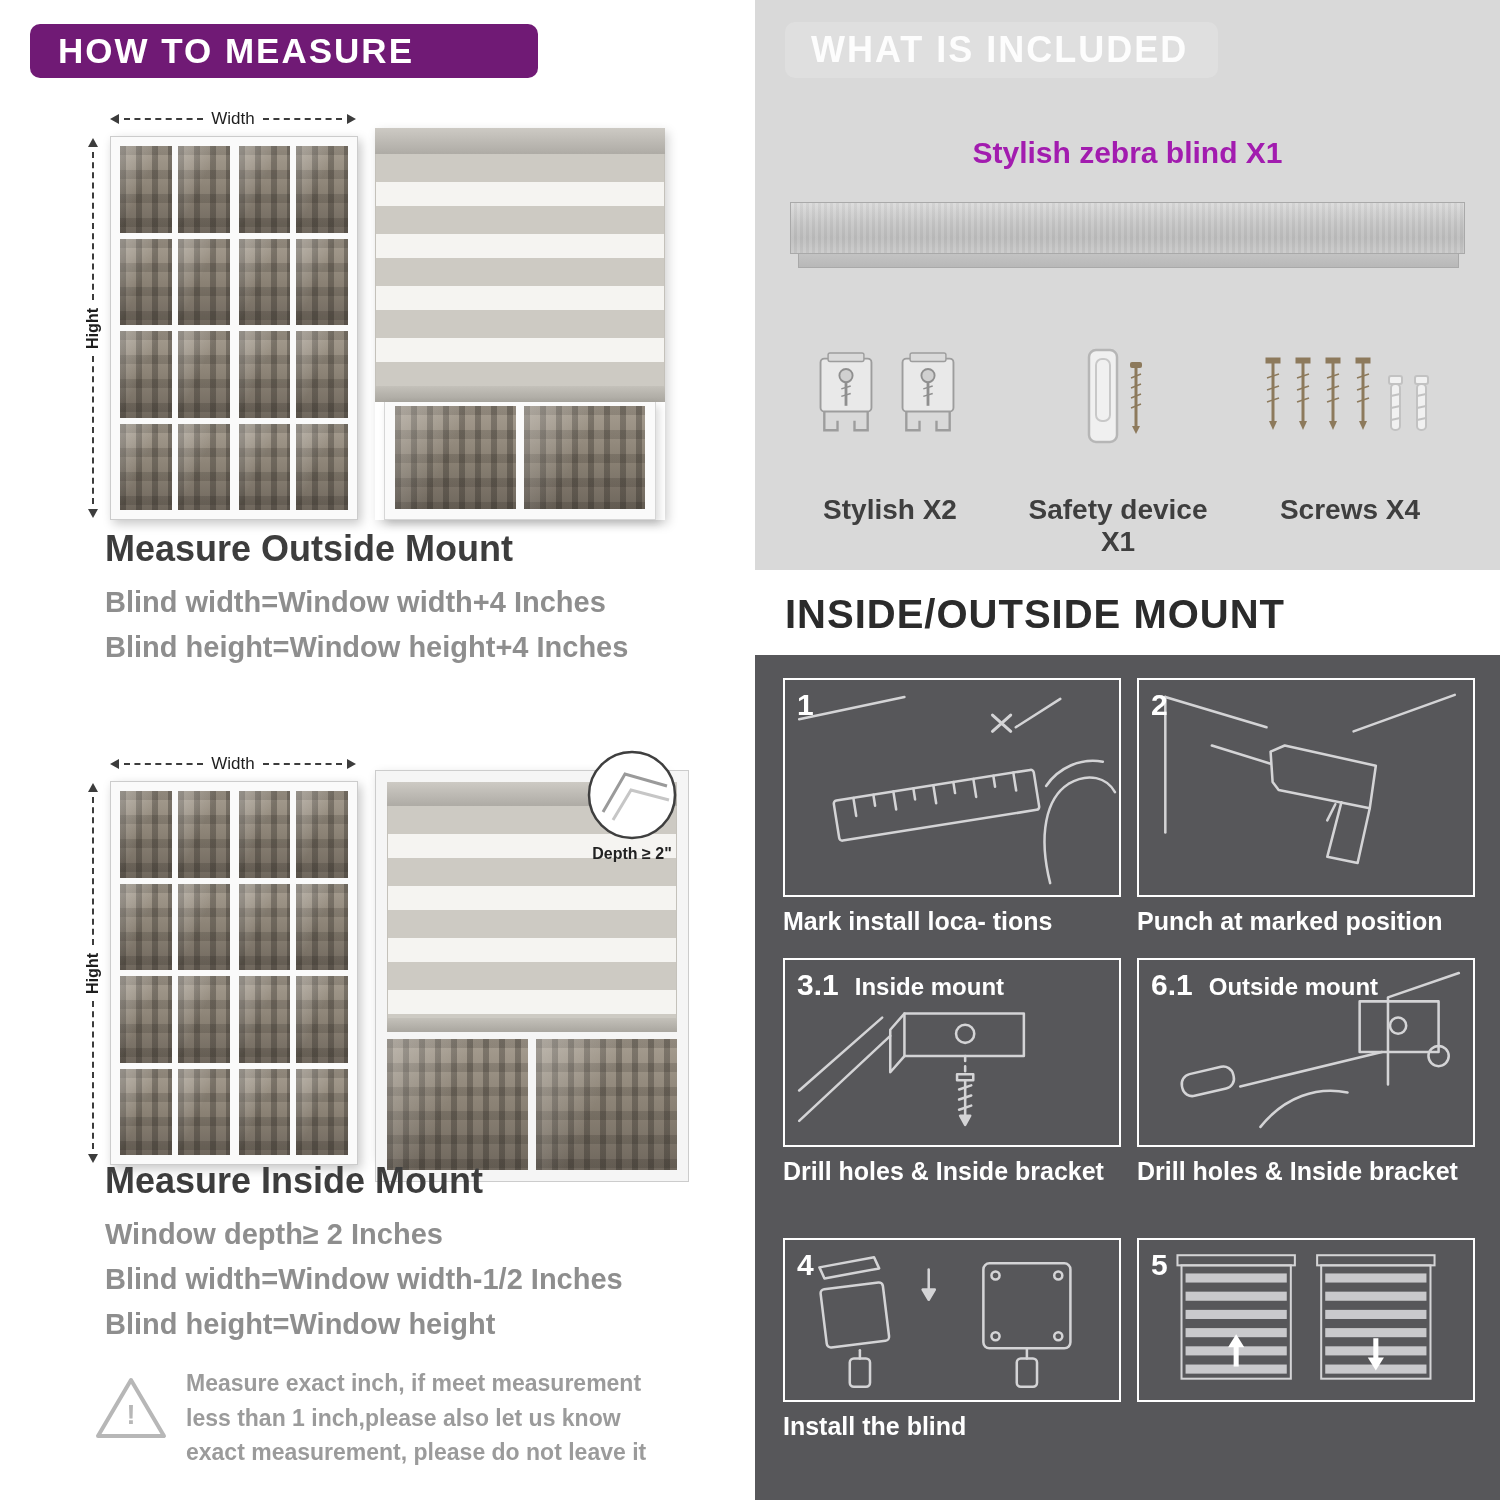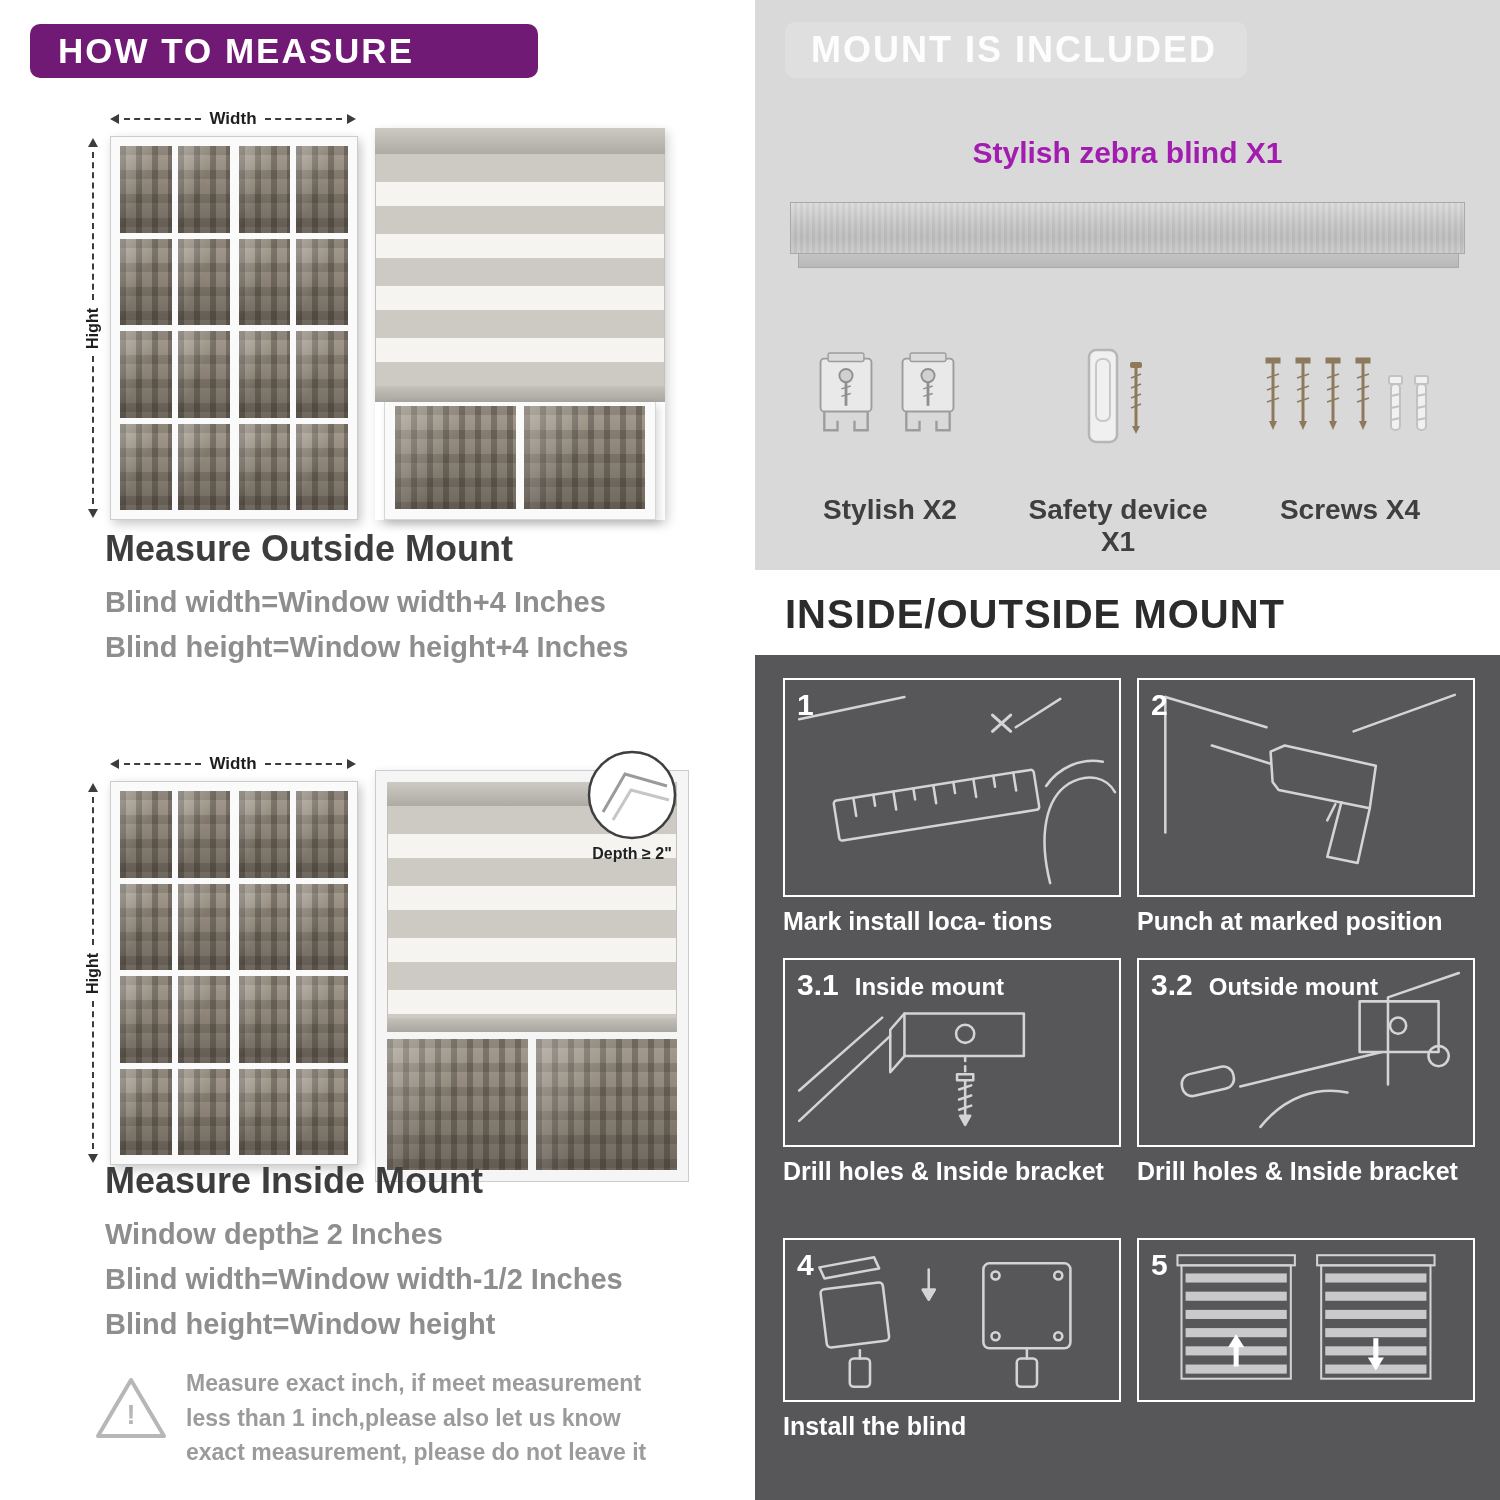--- a/index.html
+++ b/index.html
@@ -7,21 +7,21 @@
   .page{position:relative;width:1500px;height:1500px;background:#fff;overflow:hidden}
   .abs{position:absolute}
 
   
   .howto-banner{position:absolute;left:30px;top:24px;width:480px;height:54px;background:#701a75;
     border-radius:10px;color:#fff;font-weight:bold;font-size:35px;letter-spacing:2px;
     display:flex;align-items:center;padding-left:28px}
   .measure-fig{position:absolute}
   .w-arrow{position:absolute;left:30px;right:2px;top:0;height:22px;display:flex;align-items:center;gap:5px}
   .dash{flex:1;border-top:2px dashed #3c3c3c;height:0}
-  .dim{font-size:17px;font-weight:bold;color:#1e1e1e;padding:0 3px;white-space:nowrap}
+  .dim{font-size:17px;font-weight:normal;color:#1e1e1e;padding:0 3px;white-space:nowrap}
   .ah{width:0;height:0;flex:0 0 auto}
   .ah-l{border-top:5px solid transparent;border-bottom:5px solid transparent;border-right:9px solid #3c3c3c}
   .ah-r{border-top:5px solid transparent;border-bottom:5px solid transparent;border-left:9px solid #3c3c3c}
   .ah-u{border-left:5px solid transparent;border-right:5px solid transparent;border-bottom:9px solid #3c3c3c}
   .ah-d{border-left:5px solid transparent;border-right:5px solid transparent;border-top:9px solid #3c3c3c}
   .h-arrow{position:absolute;left:2px;top:30px;bottom:2px;width:22px;display:flex;flex-direction:column;align-items:center;gap:5px}
   .vdash{flex:1;border-left:2px dashed #3c3c3c;width:0}
   .dimv{writing-mode:vertical-rl;transform:rotate(180deg);font-size:16px;font-weight:bold;color:#1e1e1e;padding:3px 0}
   .window{position:absolute;left:30px;top:28px;right:0;bottom:0;background:#fafafa;border:1px solid #ccc;
     box-shadow:3px 4px 10px rgba(0,0,0,.22);padding:9px;display:flex;gap:9px}
@@ -208,21 +208,21 @@
         <path d="M39 8 L72 64 L6 64 Z" fill="none" stroke="#b7b7b7" stroke-width="4" stroke-linejoin="round"></path>
       </svg>
       <span class="warn-mark">!</span>
     </div>
     <div class="abs warn-text" style="left:186px;top:1366px;width:470px;">Measure exact inch, if meet measurement less than 1 inch,please also let us know exact measurement, please do not leave it</div>
   </div>
 
   <div class="abs" style="left:755px;top:0;width:745px;height:1500px;">
 
     <div class="included abs" style="left:0;top:0;width:745px;height:570px;">
-      <div class="inc-banner">MOUNT IS INCLUDED</div>
+      <div class="inc-banner">WHAT IS INCLUDED</div>
       <div class="product-title">Stylish zebra blind X1</div>
 
       <div class="blind-bar">
         <div class="bar-main"></div>
         <div class="bar-lip"></div>
       </div>
 
       <svg class="abs" style="left:58px;top:348px;" viewBox="0 0 70 95" width="66" height="92">
         <rect x="8" y="10" width="54" height="56" rx="4" fill="#e9e9e9" stroke="#9d9d9d" stroke-width="2"></rect>
         <rect x="16" y="4" width="38" height="9" rx="2" fill="#dadada" stroke="#9d9d9d" stroke-width="1.5"></rect>
@@ -378,21 +378,21 @@
               <path d="M178 162 l-5 -9 h10 z" fill="#d4d4d6"></path>
             </g>
           </svg>
         </div>
         <div class="step-caption">Drill holes &amp;  Inside bracket</div>
       </div>
 
       <div class="step" style="left:382px;top:303px;width:334px;">
         <div class="tile" style="height:185px;">
           <div class="step-head">
-            <span class="num">3.2</span>
+            <span class="num">6.1</span>
             <span class="step-title">Outside mount</span>
           </div>
           <svg class="art" viewBox="0 0 330 181" preserveAspectRatio="xMidYMid meet">
             <g stroke="#d4d4d6" stroke-width="2.5" fill="none" stroke-linecap="round" stroke-linejoin="round">
               <path d="M316 12 L246 36 L246 122"></path>
               <rect x="218" y="40" width="78" height="50"></rect>
               <circle cx="256" cy="64" r="8"></circle>
               <circle cx="296" cy="94" r="10"></circle>
               <line x1="100" y1="124" x2="240" y2="90"></line>
               <rect x="42" y="108" width="52" height="22" rx="10" transform="rotate(-13 68 119)"></rect>

